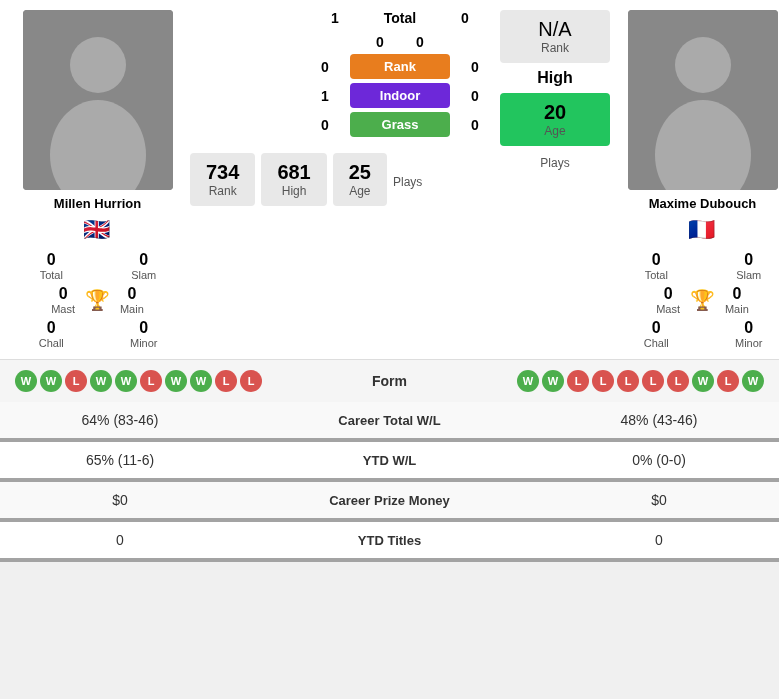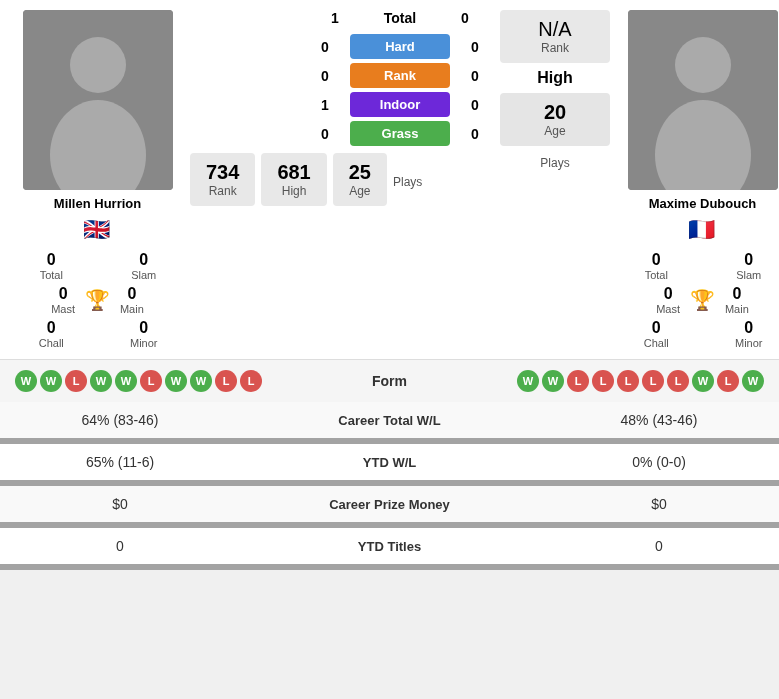--- a/index.html
+++ b/index.html
@@ -210,21 +210,21 @@
     
     .stats-table {
       width: 100%;
     }
 
     .stats-row {
       display: flex;
       align-items: center;
       justify-content: space-between;
       padding: 10px 20px;
-      border-bottom: 6px solid #a3a3a3;
+      border-bottom: 4px solid #a3a3a3;
       background: #fff;
     }
 
     .stats-row:nth-child(odd) {
       background: #f9f9f9;
     }
 
     .stats-value {
       font-size: 14px;
       color: #333;
@@ -337,21 +337,20 @@
     </div>
 
     <div class="court-section">
       <div class="total-row">
         <span class="total-num">1</span>
         <span class="total-label-center">Total</span>
         <span class="total-num">0</span>
       </div>
       <div class="court-row">
         <span class="court-score">0</span>
-        <span class="court-badge badge-hard">Hard</span>
         <span class="court-score">0</span>
       </div>
       <div class="court-row">
         <span class="court-score">0</span>
         <span class="court-badge badge-clay">Rank</span>
         <span class="court-score">0</span>
       </div>
       <div class="court-row">
         <span class="court-score">1</span>
         <span class="court-badge badge-indoor">Indoor</span>
@@ -363,21 +362,21 @@
         <span class="court-score">0</span>
       </div>
     </div>
 
     <div class="right-panel">
       <div class="rank-box-right" style="background:#e8e8e8;border-radius:4px;text-align:center;padding:8px 16px;width:100%;">
         <div class="big-num" style="font-size:20px;font-weight:normal;">N/A</div>
         <div class="label" style="font-size:12px;color:#555;">Rank</div>
       </div>
       <div style="text-align:center;font-size:16px;font-weight:bold;">High</div>
-      <div class="rank-box-right" style="background:#e5e5e5;border-radius:4px;text-align:center;padding:8px 16px;width:100%;">
+      <div class="rank-box-right" style="background:#22c55e;border-radius:4px;text-align:center;padding:8px 16px;width:100%;">
         <div class="big-num" style="font-size:20px;font-weight:bold;">20</div>
         <div class="label" style="font-size:12px;color:#555;">Age</div>
       </div>
       <div class="plays-label">Plays</div>
     </div>
 
     <div class="player-card">
       <div class="player-photo">
         <svg viewBox="0 0 150 180" xmlns="http://www.w3.org/2000/svg">
           <rect width="150" height="180" fill="#888"></rect>

